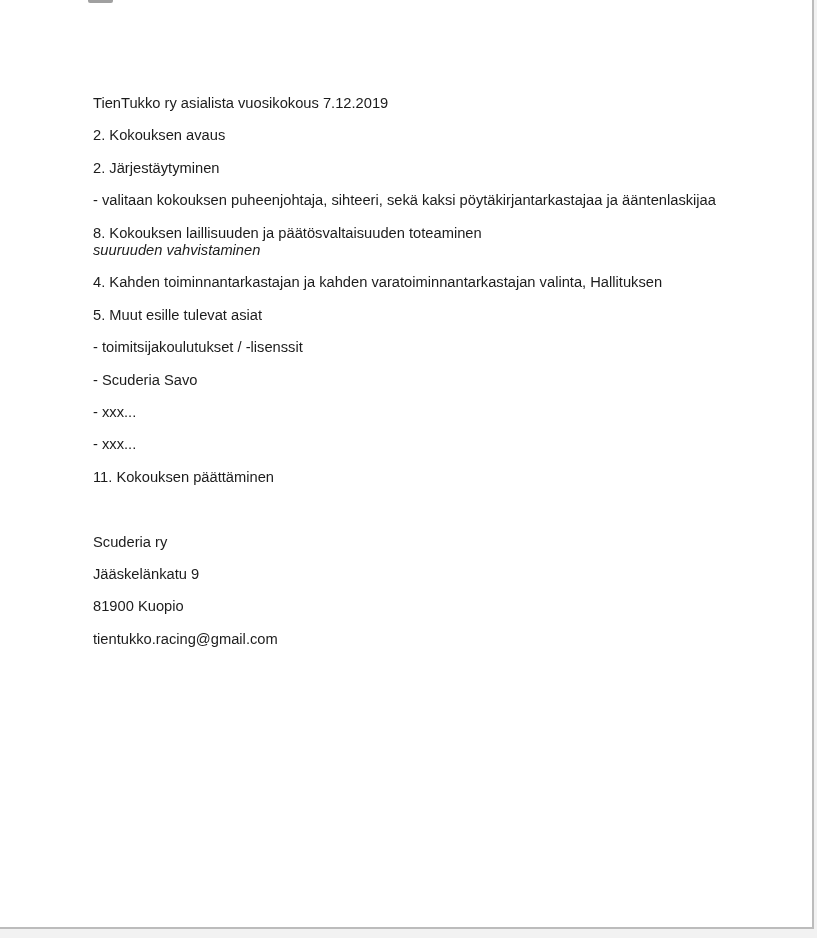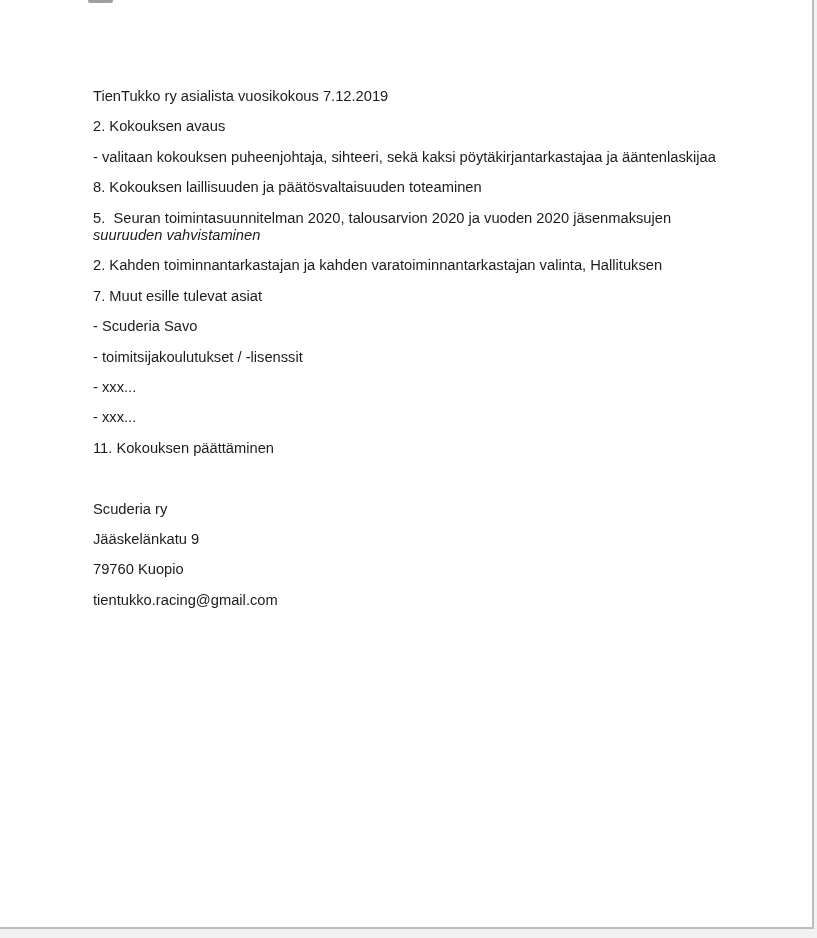--- a/index.html
+++ b/index.html
@@ -33,21 +33,21 @@
     background:var(--artifact);
     border-radius:0 0 2px 2px;
     opacity:.85;
   }
   .content{
     position:absolute;
     left:93px;top:80px;
     width:660px;
   }
   .line{
-    margin:8px 0 13px 0;
+    margin:15px 0 13px 0;
     font-size:14.7px;
     line-height:17.4px;
     color:var(--text);
     white-space:pre;
   }
   .line.cont{
     margin-top:-13px;
     font-style:italic;
   }
   .line.blank{
@@ -55,30 +55,30 @@
   }
 </style>
 </head>
 <body>
 
 <div class="page">
   <div class="artifact"></div>
   <div class="content" id="doc-content">
       <p class="line">TienTukko ry asialista vuosikokous 7.12.2019</p>
       <p class="line">2. Kokouksen avaus</p>
+      <p class="line">2. Järjestäytyminen</p>
       <p class="line">- valitaan kokouksen puheenjohtaja, sihteeri, sekä kaksi pöytäkirjantarkastajaa ja ääntenlaskijaa</p>
       <p class="line">8. Kokouksen laillisuuden ja päätösvaltaisuuden toteaminen</p>
-      <p class="line">5.  Seuran toimintasuunnitelman 2020, talousarvion 2020 ja vuoden 2020 jäsenmaksujen</p>
       <p class="line cont">suuruuden vahvistaminen</p>
-      <p class="line">2. Kahden toiminnantarkastajan ja kahden varatoiminnantarkastajan valinta, Hallituksen</p>
-      <p class="line">7. Muut esille tulevat asiat</p>
+      <p class="line">4. Kahden toiminnantarkastajan ja kahden varatoiminnantarkastajan valinta, Hallituksen</p>
+      <p class="line">5. Muut esille tulevat asiat</p>
+      <p class="line">- toimitsijakoulutukset / -lisenssit</p>
       <p class="line">- Scuderia Savo</p>
-      <p class="line">- toimitsijakoulutukset / -lisenssit</p>
       <p class="line">- xxx...</p>
       <p class="line">- xxx...</p>
       <p class="line">11. Kokouksen päättäminen</p>
       <p class="line blank"></p>
       <p class="line">Scuderia ry</p>
       <p class="line">Jääskelänkatu 9</p>
-      <p class="line">79760 Kuopio</p>
+      <p class="line">81900 Kuopio</p>
       <p class="line">tientukko.racing@gmail.com</p>
     </div>
 </div>
 
 </body></html>

